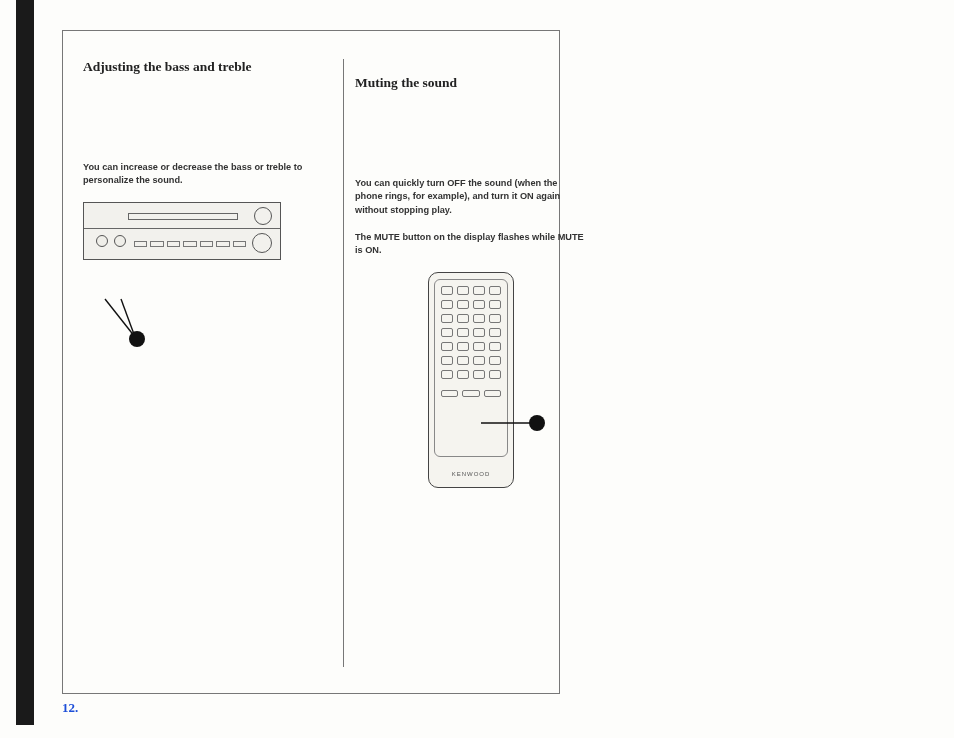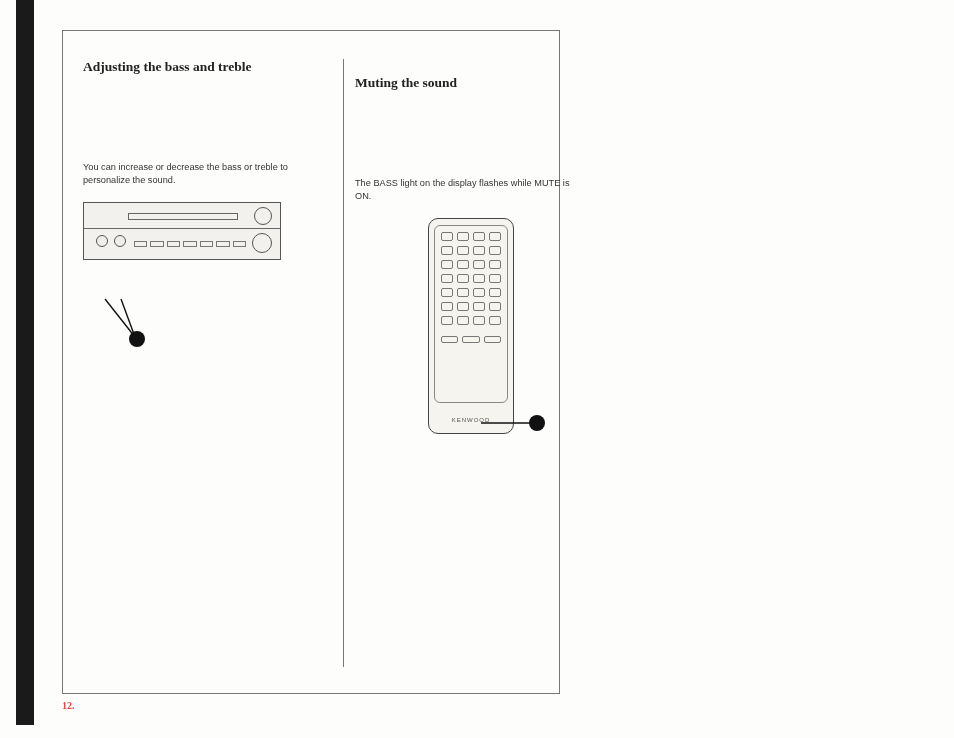--- a/index.html
+++ b/index.html
@@ -38,20 +38,21 @@
     font-size: 13.5px;
     color: #222;
     margin-bottom: 86px;
   }
   .para {
     font-family: Arial, Helvetica, sans-serif;
     font-size: 9.2px;
     line-height: 1.45;
     color: #333;
     margin-bottom: 14px;
+    font-weight: bold;
   }
 
   
   .receiver {
     position: relative;
     width: 198px; height: 58px;
     margin-top: 6px;
     border: 1px solid #555;
     background: #f2f1ed;
   }
@@ -116,21 +117,21 @@
   .rm-row.r7 { top:90px; }
   .rm-row.r8 { top:110px; }
   .rm-row.r8 b { height:7px; }
   .rm-brand {
     position:absolute; bottom:10px; left:0; right:0;
     text-align:center; font:6px Arial; color:#555; letter-spacing:1px;
   }
 
   .page-num {
     position:absolute; left:62px; top:700px;
-    font-weight:bold; font-size:10px; color:#ef4444;
+    font-weight:bold; font-size:13px; color:#1d4ed8;
   }
 </style>
 </head>
 <body>
 
 <div class="spine"></div>
 
 <div class="page-frame">
   <div class="column-sep"></div>
 
@@ -159,21 +160,22 @@
 
     <svg class="callout" style="left:12px; top:234px; width:60px; height:60px;">
       <line x1="10" y1="6" x2="40" y2="44"></line>
       <line x1="26" y1="6" x2="40" y2="44"></line>
     </svg>
     <div class="dot" style="left:46px; top:272px;"></div>
   </div>
 
   <div class="col col-right">
     <div class="heading">Muting the sound</div>
-    <div class="para">The BASS light on the display flashes while MUTE is ON.</div>
+    <div class="para">You can quickly turn OFF the sound (when the phone rings, for example), and turn it ON again without stopping play.</div>
+    <div class="para">The MUTE button on the display flashes while MUTE is ON.</div>
 
     <div class="remote">
       <div class="remote-inner">
         <div class="rm-row r1">
             <b></b>
             <b></b>
             <b></b>
             <b></b>
           </div>
         <div class="rm-row r2">

